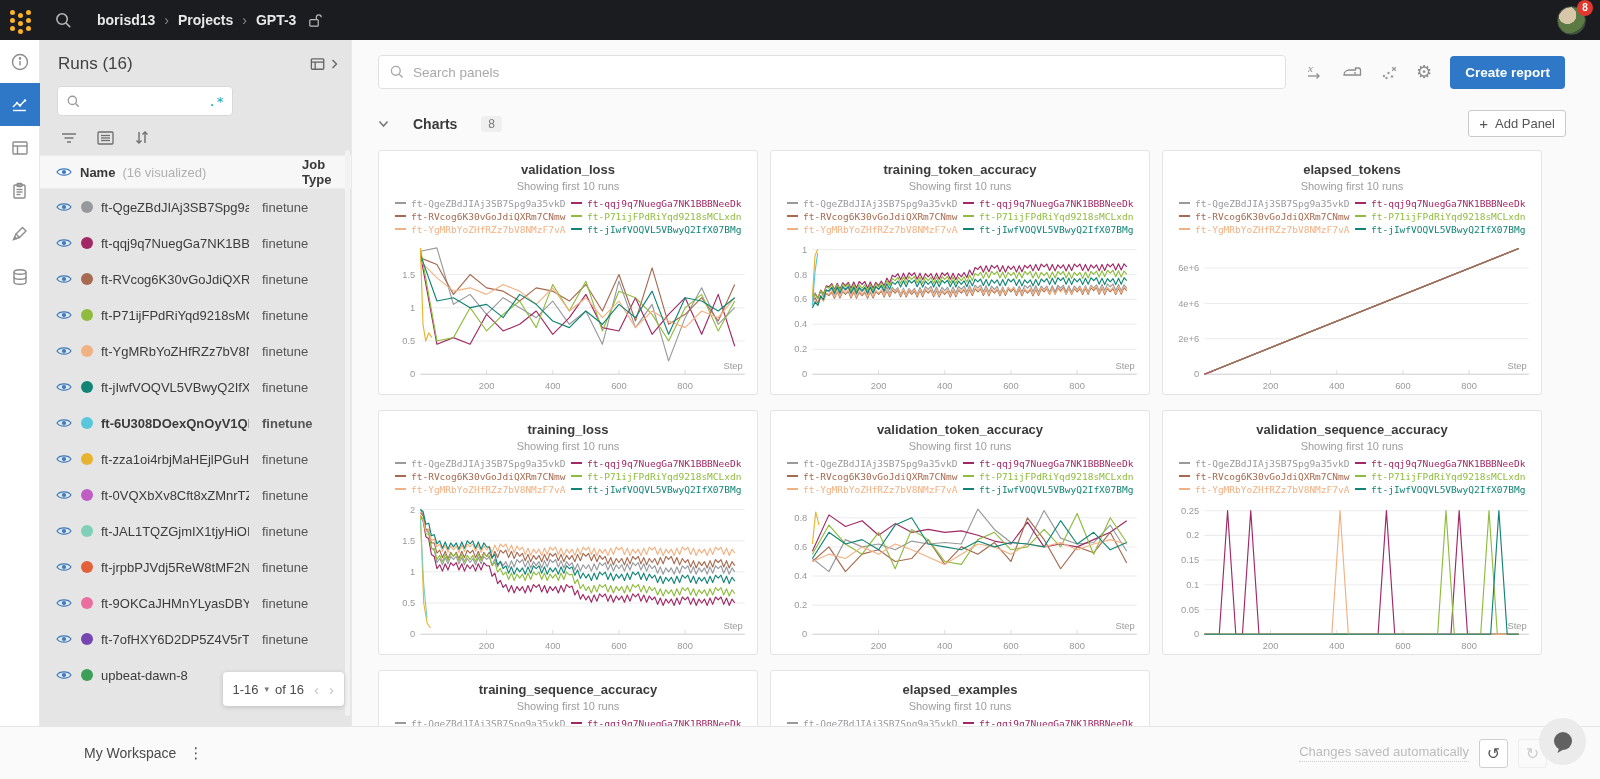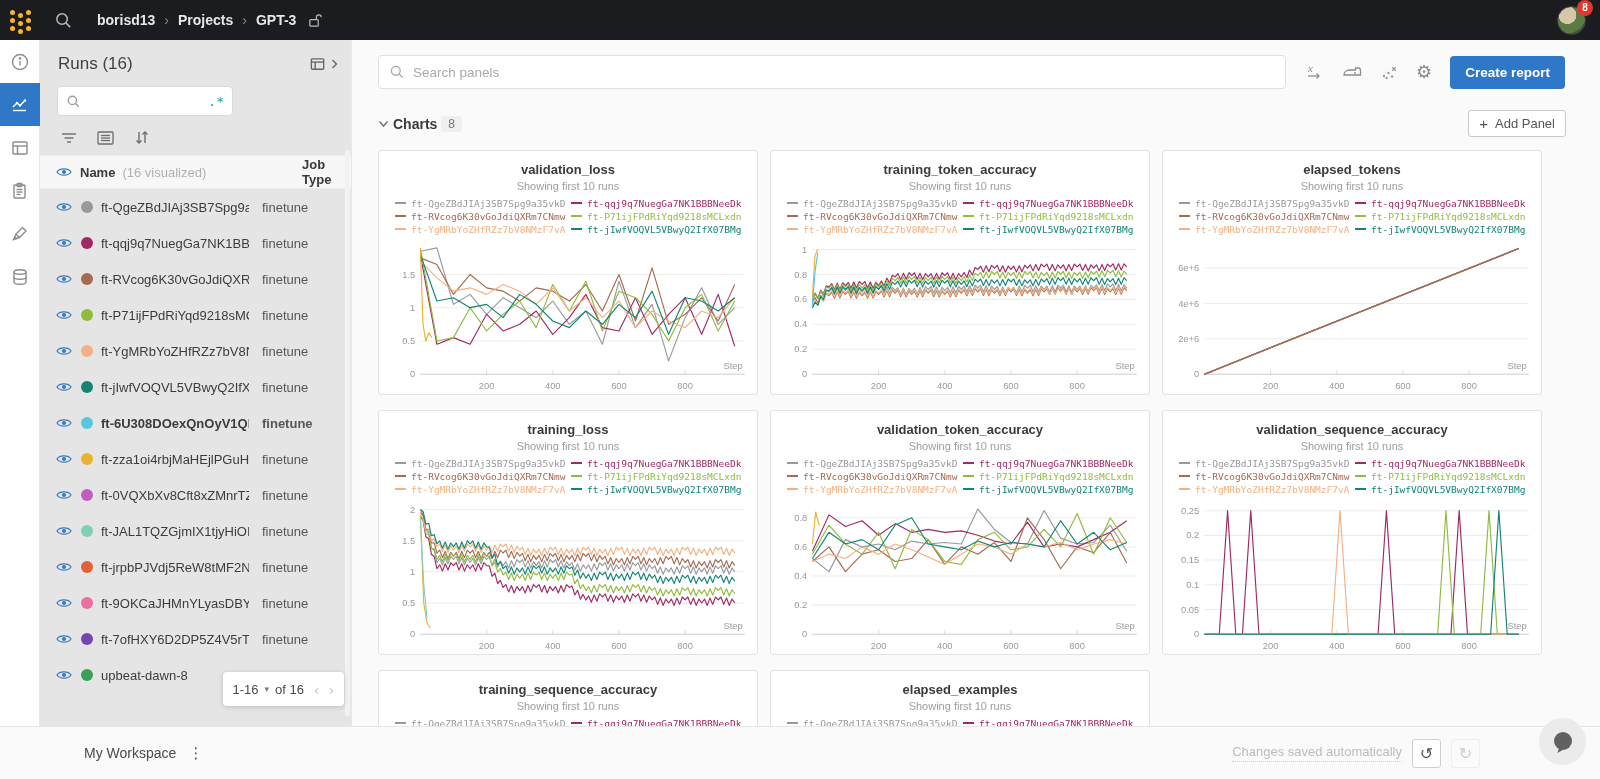--- a/index.html
+++ b/index.html
@@ -57,41 +57,41 @@
   .panel-toolbar { display:flex; align-items:center; width:1188px; }
   .search-panels { flex:1; height:34px; background:#fff; border:1px solid #e0e0e0; border-radius:4px; display:flex; align-items:center; padding:0 10px; max-width:908px; }
   .search-panels input { border:none; outline:none; flex:1; font-size:13.5px; margin-left:8px; color:#444; font-family:inherit; background:transparent; }
   .search-panels input::placeholder { color:#a9a9a9; }
   .tb-icons { display:flex; align-items:center; gap:17px; margin:0 18px 0 18px; color:#8c8c8c; }
   .tb-icon { cursor:pointer; display:flex; align-items:center; height:22px; }
   .gear { font-size:18px; line-height:18px; }
   .create-report { height:33px; padding:0 15px; background:#2e78c7; border:none; border-radius:4px; color:#fff; font-size:13.5px; font-weight:600; cursor:pointer; font-family:inherit; }
 
   .section-row { display:flex; align-items:center; margin-top:21px; width:1188px; }
-  .sec-left { display:flex; align-items:center; gap:4px; cursor:pointer; }
+  .sec-left { display:flex; align-items:center; gap:24px; cursor:pointer; }
   .sec-title { font-size:14px; font-weight:700; color:#3a3a3a; }
   .sec-badge { background:#efefef; border-radius:3px; font-size:12px; color:#787878; padding:1px 7px; }
   .add-panel { margin-left:auto; height:27px; border:1px solid #c9c9c9; background:#fff; border-radius:3px; font-size:13px; color:#555; display:flex; align-items:center; gap:7px; padding:0 10px; cursor:pointer; font-family:inherit; }
   .add-plus { font-size:15px; color:#555; }
 
   .grid { margin-top:13px; display:grid; grid-template-columns:repeat(3,380px); grid-auto-rows:245px; column-gap:12px; row-gap:15px; }
   .panel { background:#fff; border:1px solid #e3e3e3; border-radius:3px; padding-top:11px; overflow:hidden; cursor:pointer; }
   .panel-title { text-align:center; font-size:13px; font-weight:700; color:#3a3a3a; }
   .panel-subtitle { text-align:center; font-size:11px; color:#9d9d9d; margin-top:3px; }
   .legend { display:grid; grid-template-columns:1fr 1fr; margin:5px 10px 0 16px; }
   .legend-item { font-family:"DejaVu Sans Mono",monospace; font-size:9.5px; line-height:13px; white-space:nowrap; overflow:hidden; }
   .legend-dash { display:inline-block; width:11px; border-top:2px solid; vertical-align:3px; margin-right:5px; }
   .plot { display:block; width:100%; height:158px; margin-top:1px; }
   .tick { font-family:"Liberation Sans",sans-serif; font-size:9px; fill:#9a9a9a; }
 
   
   .footer { position:absolute; left:0; right:0; bottom:0; height:53px; background:#fafafa; border-top:1px solid #e5e5e5; display:flex; align-items:center; z-index:35; }
   .ws { margin-left:84px; font-size:14px; color:#4a4a4a; cursor:pointer; }
   .kebab { margin-left:12px; color:#555; font-size:15px; cursor:pointer; letter-spacing:0; }
-  .foot-right { margin-left:auto; display:flex; align-items:center; margin-right:120px; gap:10px; }
+  .foot-right { margin-left:auto; display:flex; align-items:center; margin-right:53px; gap:10px; }
   .autosave { color:#bcbcbc; font-size:13px; border-bottom:1px dotted #cfcfcf; padding-bottom:2px; cursor:default; }
   .undo-btn { width:29px; height:29px; border:1px solid #cfcfcf; background:#fff; border-radius:3px; color:#555; font-size:16px; cursor:pointer; display:flex; align-items:center; justify-content:center; }
   .redo-btn { width:29px; height:29px; border:1px solid #eee; background:#fafafa; border-radius:3px; color:#ccc; font-size:16px; cursor:default; display:flex; align-items:center; justify-content:center; }
   .chat-fab { position:absolute; right:14px; bottom:14px; width:47px; height:47px; border-radius:50%; background:#ebebeb; display:flex; align-items:center; justify-content:center; cursor:pointer; z-index:50; }
 </style>
 </head>
 <body>
 
 <div class="navbar">
   <div class="logo">

